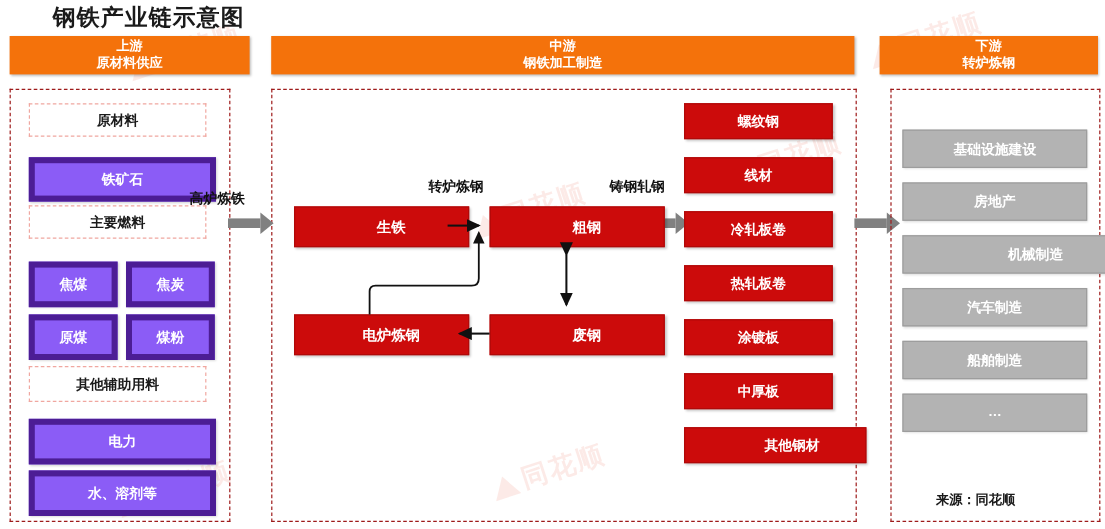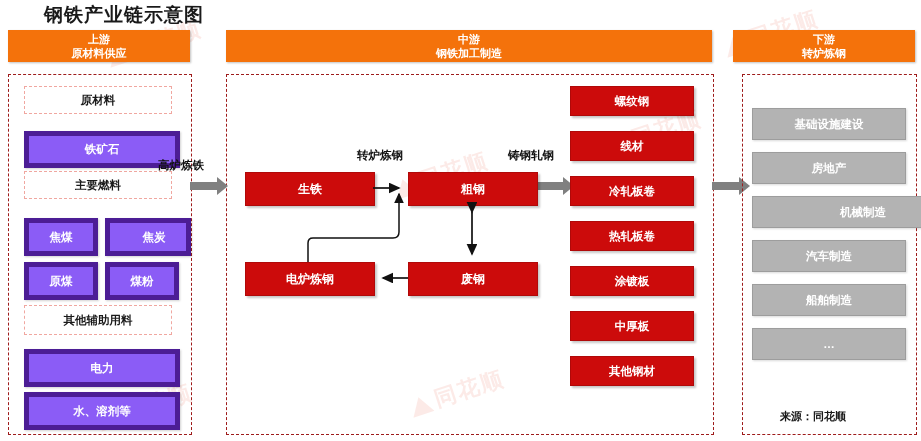--- a/index.html
+++ b/index.html
@@ -76,20 +76,21 @@
 
   
   .rbox{
     position:absolute;
     background:#CC0B0B;
     border:1px solid #b00909;
     color:#ffffff;
     font-size:12px;font-weight:bold;
     display:flex;align-items:center;justify-content:center;
     box-shadow:1.5px 1.5px 2px rgba(0,0,0,0.22);
+    padding-left:16px;
   }
   .pbox{
     position:absolute;
     background:#CC0B0B;
     border:1px solid #b00909;
     color:#ffffff;
     font-size:11.5px;font-weight:bold;
     display:flex;align-items:center;justify-content:center;
     box-shadow:1.5px 1.5px 2px rgba(0,0,0,0.22);
   }
@@ -142,40 +143,40 @@
 
   <div class="wm" style="left:105px;top:28px;"><span class="tri"></span><span>同花顺</span></div>
   <div class="wm" style="left:392px;top:160px;"><span class="tri"></span><span>同花顺</span></div>
   <div class="wm" style="left:605px;top:118px;"><span class="tri"></span><span>同花顺</span></div>
   <div class="wm" style="left:408px;top:378px;"><span class="tri"></span><span>同花顺</span></div>
   <div class="wm" style="left:96px;top:392px;"><span class="tri"></span><span>同花顺</span></div>
   <div class="wm" style="left:722px;top:18px;"><span class="tri"></span><span>同花顺</span></div>
 
   <div class="title">钢铁产业链示意图</div>
 
-  <div class="hdr" style="left:8px;top:30px;width:182px;height:32px;">
+  <div class="hdr" style="left:8px;top:30px;width:200px;height:32px;">
     <span>上游</span>
     <span>原材料供应</span>
   </div>
   <div class="zone" style="left:8px;top:74px;width:182px;height:359px;"></div>
 
   <div class="ubox-dash" style="left:24px;top:86px;width:146px;height:26px;">
     <span>原材料</span>
   </div>
   <div class="ubox" style="left:24px;top:131px;width:146px;height:27px;">
     <span>铁矿石</span>
   </div>
   <div class="ubox-dash" style="left:24px;top:171px;width:146px;height:26px;">
     <span>主要燃料</span>
   </div>
 
   <div class="ubox" style="left:24px;top:218px;width:64px;height:28px;">
     <span>焦煤</span>
   </div>
-  <div class="ubox" style="left:105px;top:218px;width:64px;height:28px;padding-left:12px;">
+  <div class="ubox" style="left:105px;top:218px;width:64px;height:28px;">
     <span>焦炭</span>
   </div>
   <div class="ubox" style="left:24px;top:262px;width:64px;height:28px;">
     <span>原煤</span>
   </div>
   <div class="ubox" style="left:105px;top:262px;width:64px;height:28px;">
     <span>煤粉</span>
   </div>
 
   <div class="ubox-dash" style="left:24px;top:305px;width:146px;height:28px;">
@@ -256,21 +257,21 @@
   </div>
   <div class="pbox" style="left:570px;top:221px;width:122px;height:28px;">
     <span>热轧板卷</span>
   </div>
   <div class="pbox" style="left:570px;top:266px;width:122px;height:28px;">
     <span>涂镀板</span>
   </div>
   <div class="pbox" style="left:570px;top:311px;width:122px;height:28px;">
     <span>中厚板</span>
   </div>
-  <div class="pbox" style="left:570px;top:356px;width:122px;height:28px;">
+  <div class="pbox" style="left:570px;top:356px;width:122px;height:28px;padding-left:28px;">
     <span>其他钢材</span>
   </div>
 
   <div class="hdr" style="left:733px;top:30px;width:182px;height:32px;">
     <span>下游</span>
     <span>转炉炼钢</span>
   </div>
   <div class="zone" style="left:742px;top:74px;width:173px;height:359px;"></div>
 
   <div class="gbox" style="left:752px;top:108px;width:152px;height:30px;">

